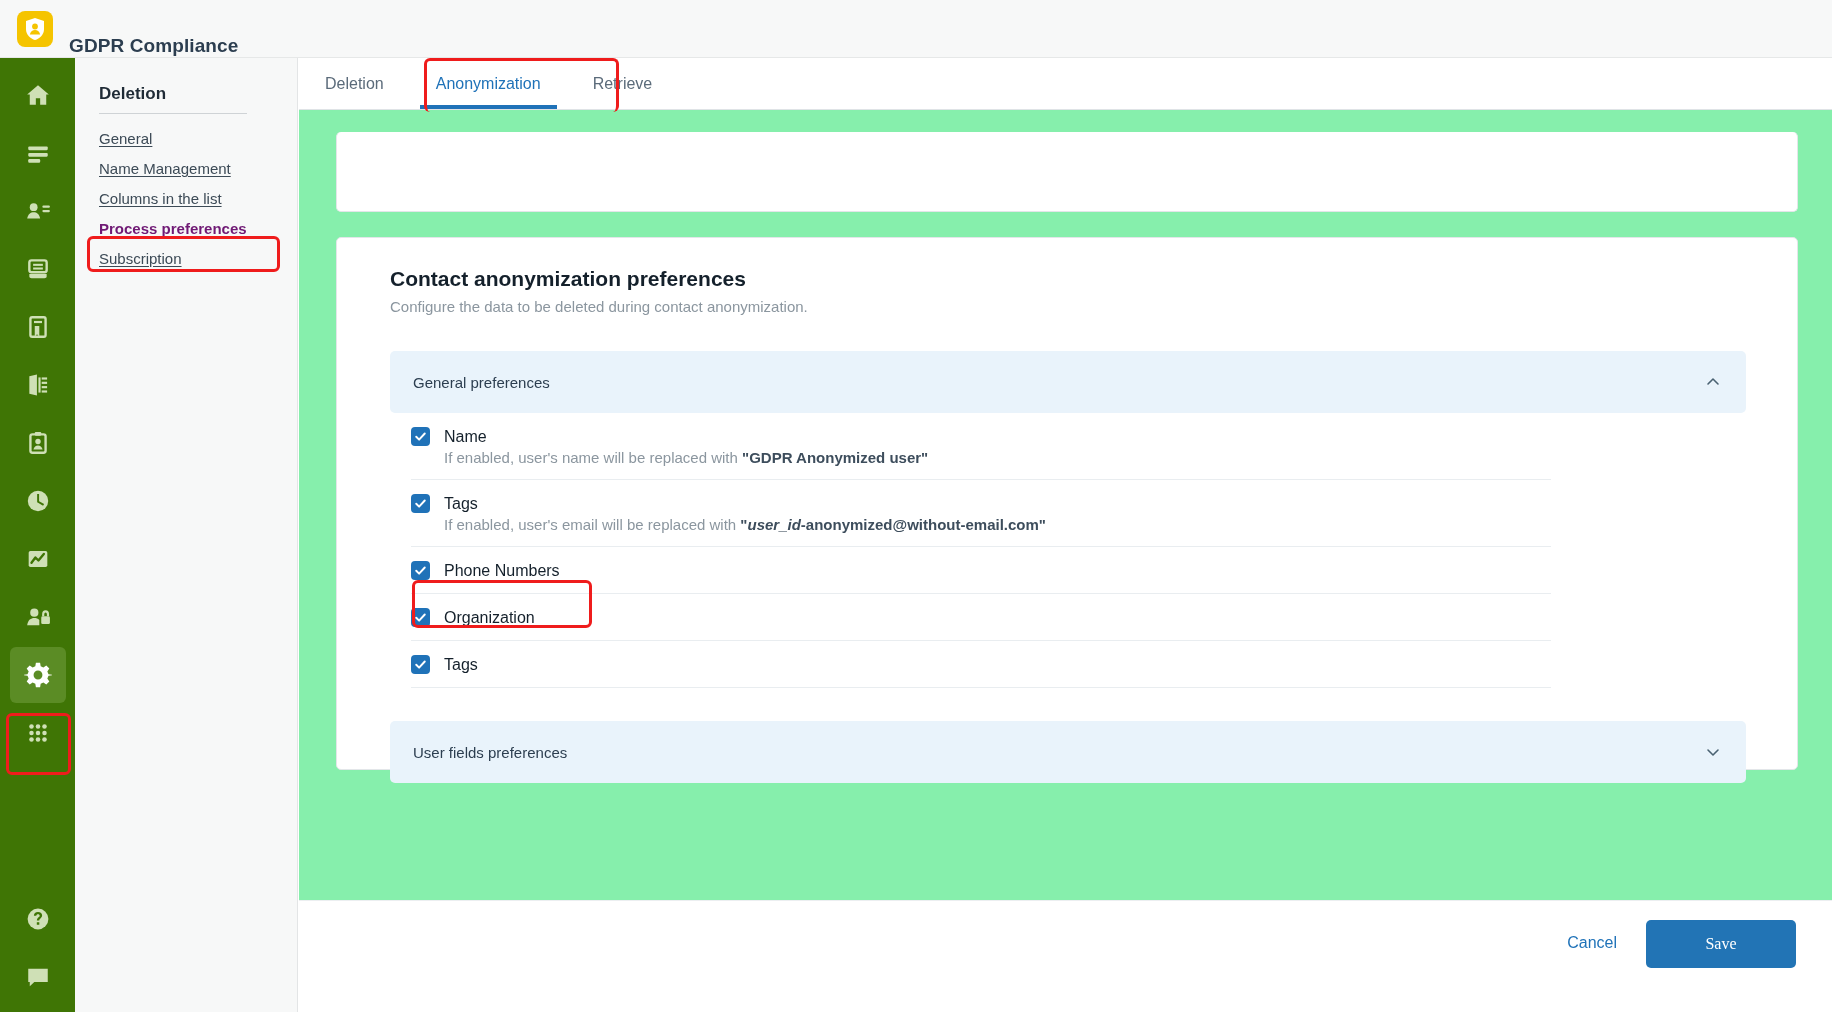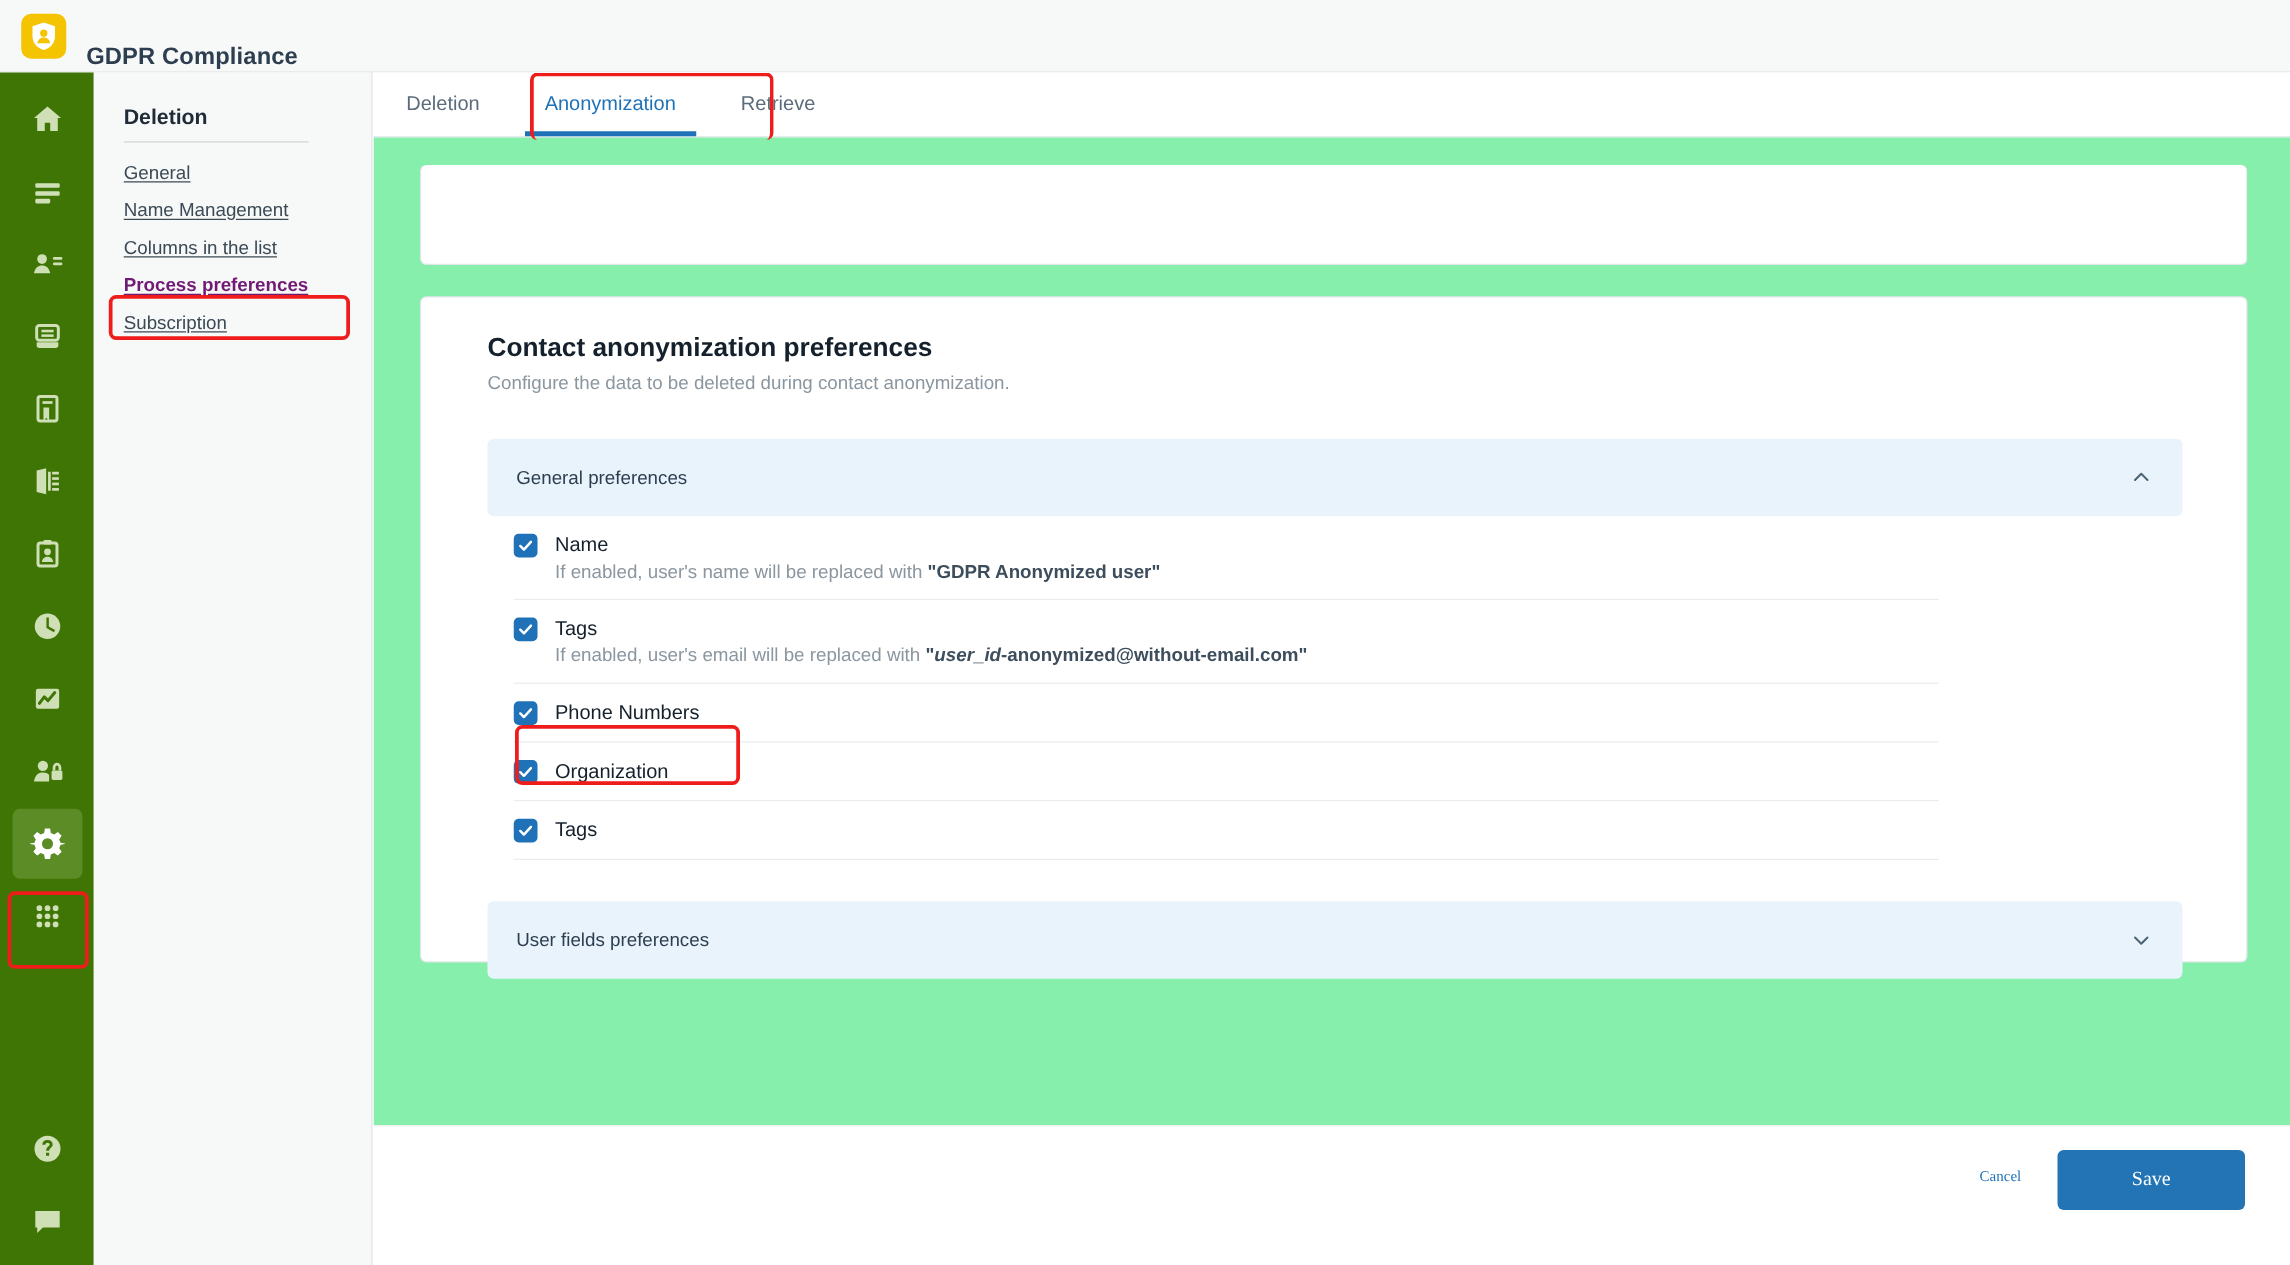--- a/index.html
+++ b/index.html
@@ -143,22 +143,22 @@
   .ckdesc b { color: #3d4d5c; font-weight: bold; }
   .ckdesc b i { font-style: italic; }
 
   
   .footer {
     position: absolute; left: 299px; top: 900px; width: 1533px; height: 112px;
     background: #ffffff; border-top: 1px solid #eceff1;
   }
   .btn-cancel {
     position: absolute; right: 215px; top: 33px;
-    font-size: 12px; color: #1f72b8; background: none; border: none;
-    cursor: pointer; font-family: Liberation Serif, serif;
+    font-size: 16px; color: #1f72b8; background: none; border: none;
+    cursor: pointer; font-family: Liberation Sans, sans-serif;
   }
   .btn-save {
     position: absolute; right: 36px; top: 19px;
     width: 150px; height: 48px; border-radius: 5px;
     background: #2274b5; color: #ffffff; border: none;
     font-size: 16px; cursor: pointer; font-family: Liberation Serif, serif;
   }
 
   
   .hl {

